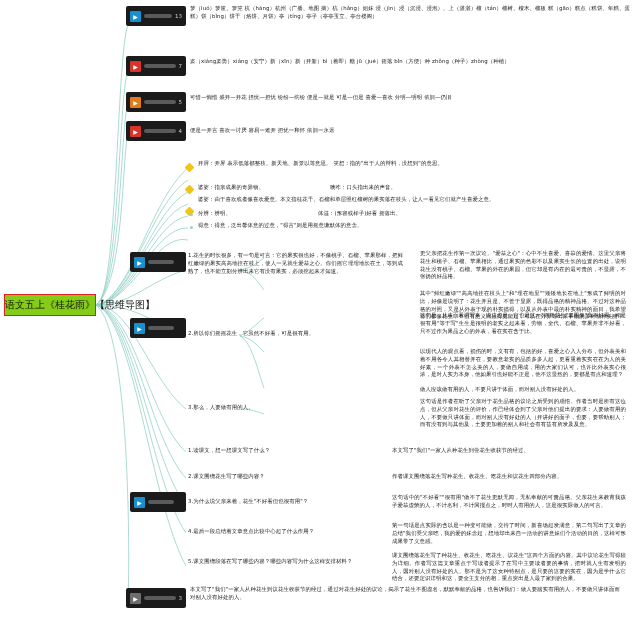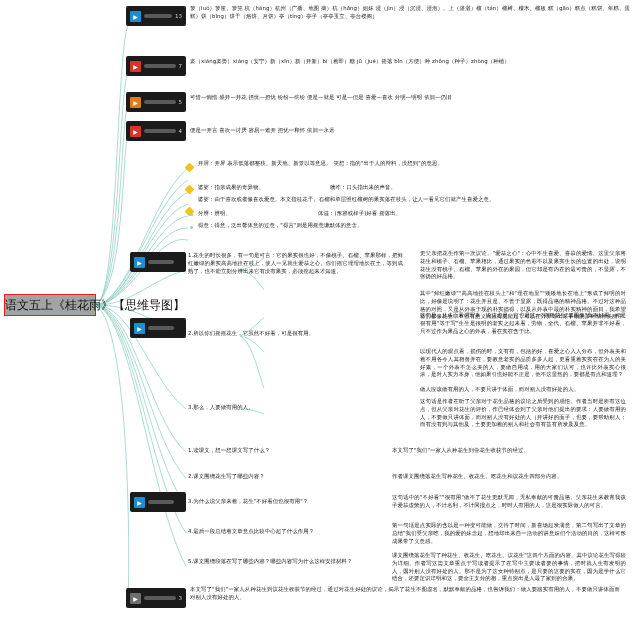--- a/index.html
+++ b/index.html
@@ -11,23 +11,23 @@
     position:relative;
   }
   #canvas{position:absolute;inset:0;width:640px;height:620px;}
   svg.edges{position:absolute;left:0;top:0;width:640px;height:620px;pointer-events:none;}
   .node{position:absolute;box-sizing:border-box;}
 
   
   .root{
     left:4px;top:294px;width:92px;height:22px;
     border:1px solid #e02020;
-    background:#a3a3a3;
+    background:#84cc16;
     color:#111;
-    font-size:12px;
+    font-size:10px;
     line-height:20px;
     white-space:nowrap;
   }
 
   
   .chip{
     background:#1b1b1b;
     border-radius:2px;
     height:20px;
     display:flex;

